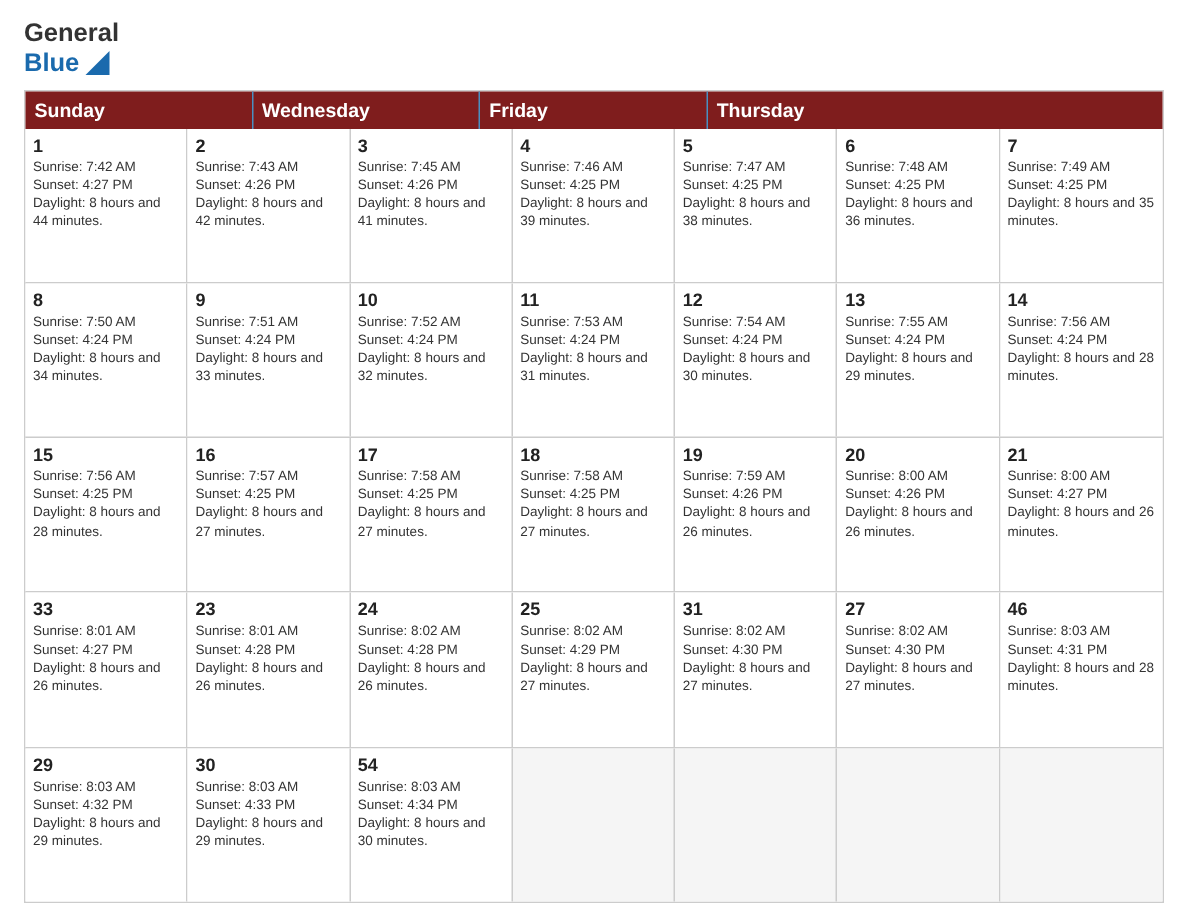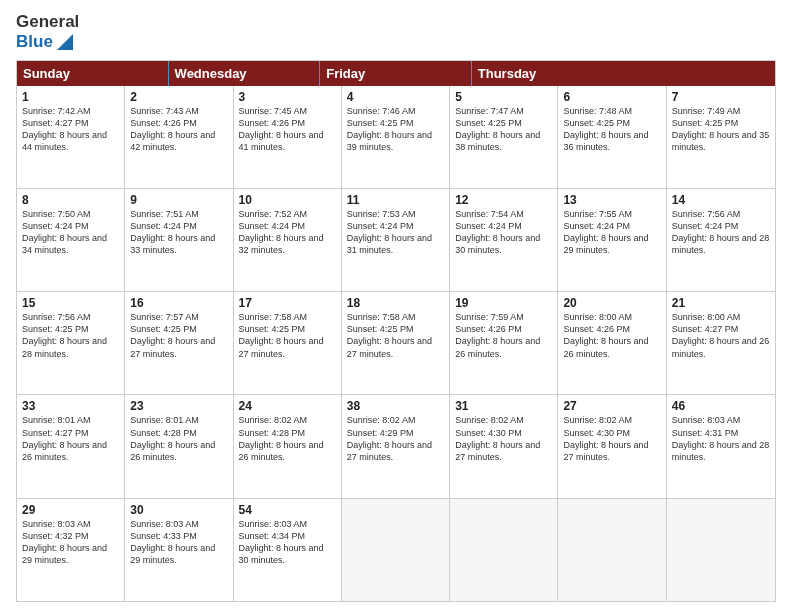--- a/index.html
+++ b/index.html
@@ -226,21 +226,21 @@
           </div>
           <div class="cal-cell">
             <span class="day-num">23</span>
             <div class="info">Sunrise: 8:01 AM<br>Sunset: 4:28 PM<br>Daylight: 8 hours and 26 minutes.</div>
           </div>
           <div class="cal-cell">
             <span class="day-num">24</span>
             <div class="info">Sunrise: 8:02 AM<br>Sunset: 4:28 PM<br>Daylight: 8 hours and 26 minutes.</div>
           </div>
           <div class="cal-cell">
-            <span class="day-num">38</span>
+            <span class="day-num">25</span>
             <div class="info">Sunrise: 8:02 AM<br>Sunset: 4:29 PM<br>Daylight: 8 hours and 27 minutes.</div>
           </div>
           <div class="cal-cell">
             <span class="day-num">31</span>
             <div class="info">Sunrise: 8:02 AM<br>Sunset: 4:30 PM<br>Daylight: 8 hours and 27 minutes.</div>
           </div>
           <div class="cal-cell">
             <span class="day-num">27</span>
             <div class="info">Sunrise: 8:02 AM<br>Sunset: 4:30 PM<br>Daylight: 8 hours and 27 minutes.</div>
           </div>

